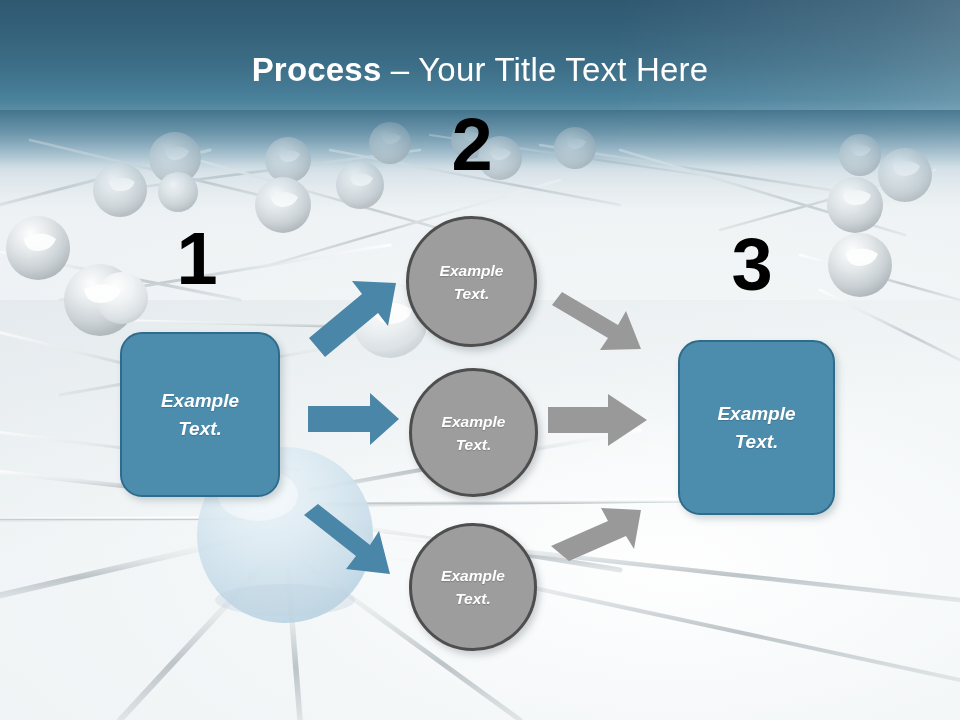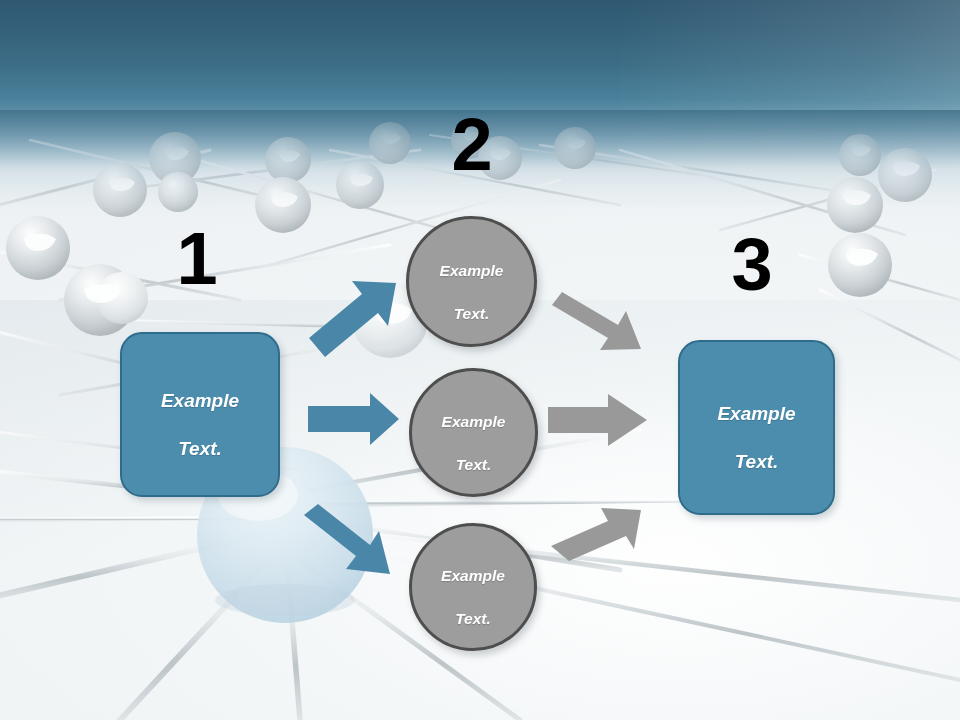--- a/index.html
+++ b/index.html
@@ -121,21 +121,21 @@
     font-weight: bold;
     font-style: italic;
     font-size: 15.5px;
     line-height: 23px;
     text-shadow: 0 1px 1px rgba(0,0,0,0.20);
   }
   #circle1 { left: 406px; top: 216px; width: 131px; height: 131px; }
   #circle2 { left: 409px; top: 368px; width: 129px; height: 129px; }
   #circle3 { left: 409px; top: 523px; width: 128px; height: 128px; }
 
-  .box .ln, .circle .ln { display: block; margin-top: 20px; }
+  .box .ln, .circle .ln { display: block; }
 
   
   .arrow-layer {
     position: absolute;
     left: 0; top: 0;
     width: 960px; height: 720px;
     pointer-events: none;
   }
 </style>
 </head>
@@ -262,20 +262,23 @@
         <line x1="335" y1="545" x2="960" y2="680" stroke-width="4"></line>
         <line x1="246" y1="518" x2="-20" y2="520" stroke-width="4"></line>
       </g>
 
       <circle cx="285" cy="535" r="88" fill="url(#blueSphere)" opacity="0.95"></circle>
       <ellipse cx="258" cy="495" rx="40" ry="26" fill="#ffffff" opacity="0.45"></ellipse>
       <ellipse cx="285" cy="600" rx="70" ry="16" fill="#b9cfdc" opacity="0.35"></ellipse>
     </g>
   </svg>
 
+  <div class="title">
+    <span class="t-bold">Process</span><span class="t-reg"> – Your Title Text Here</span>
+  </div>
 
   <div class="step-num" id="num1">1</div>
   <div class="step-num" id="num2">2</div>
   <div class="step-num" id="num3">3</div>
 
   <svg class="arrow-layer" viewBox="0 0 960 720">
 
     <g>
       <path d="M309,338 L362,294 L352,281 L396,283 L388,326 L378,313 L325,357 Z" fill="#4a86a8"></path>
     </g>

